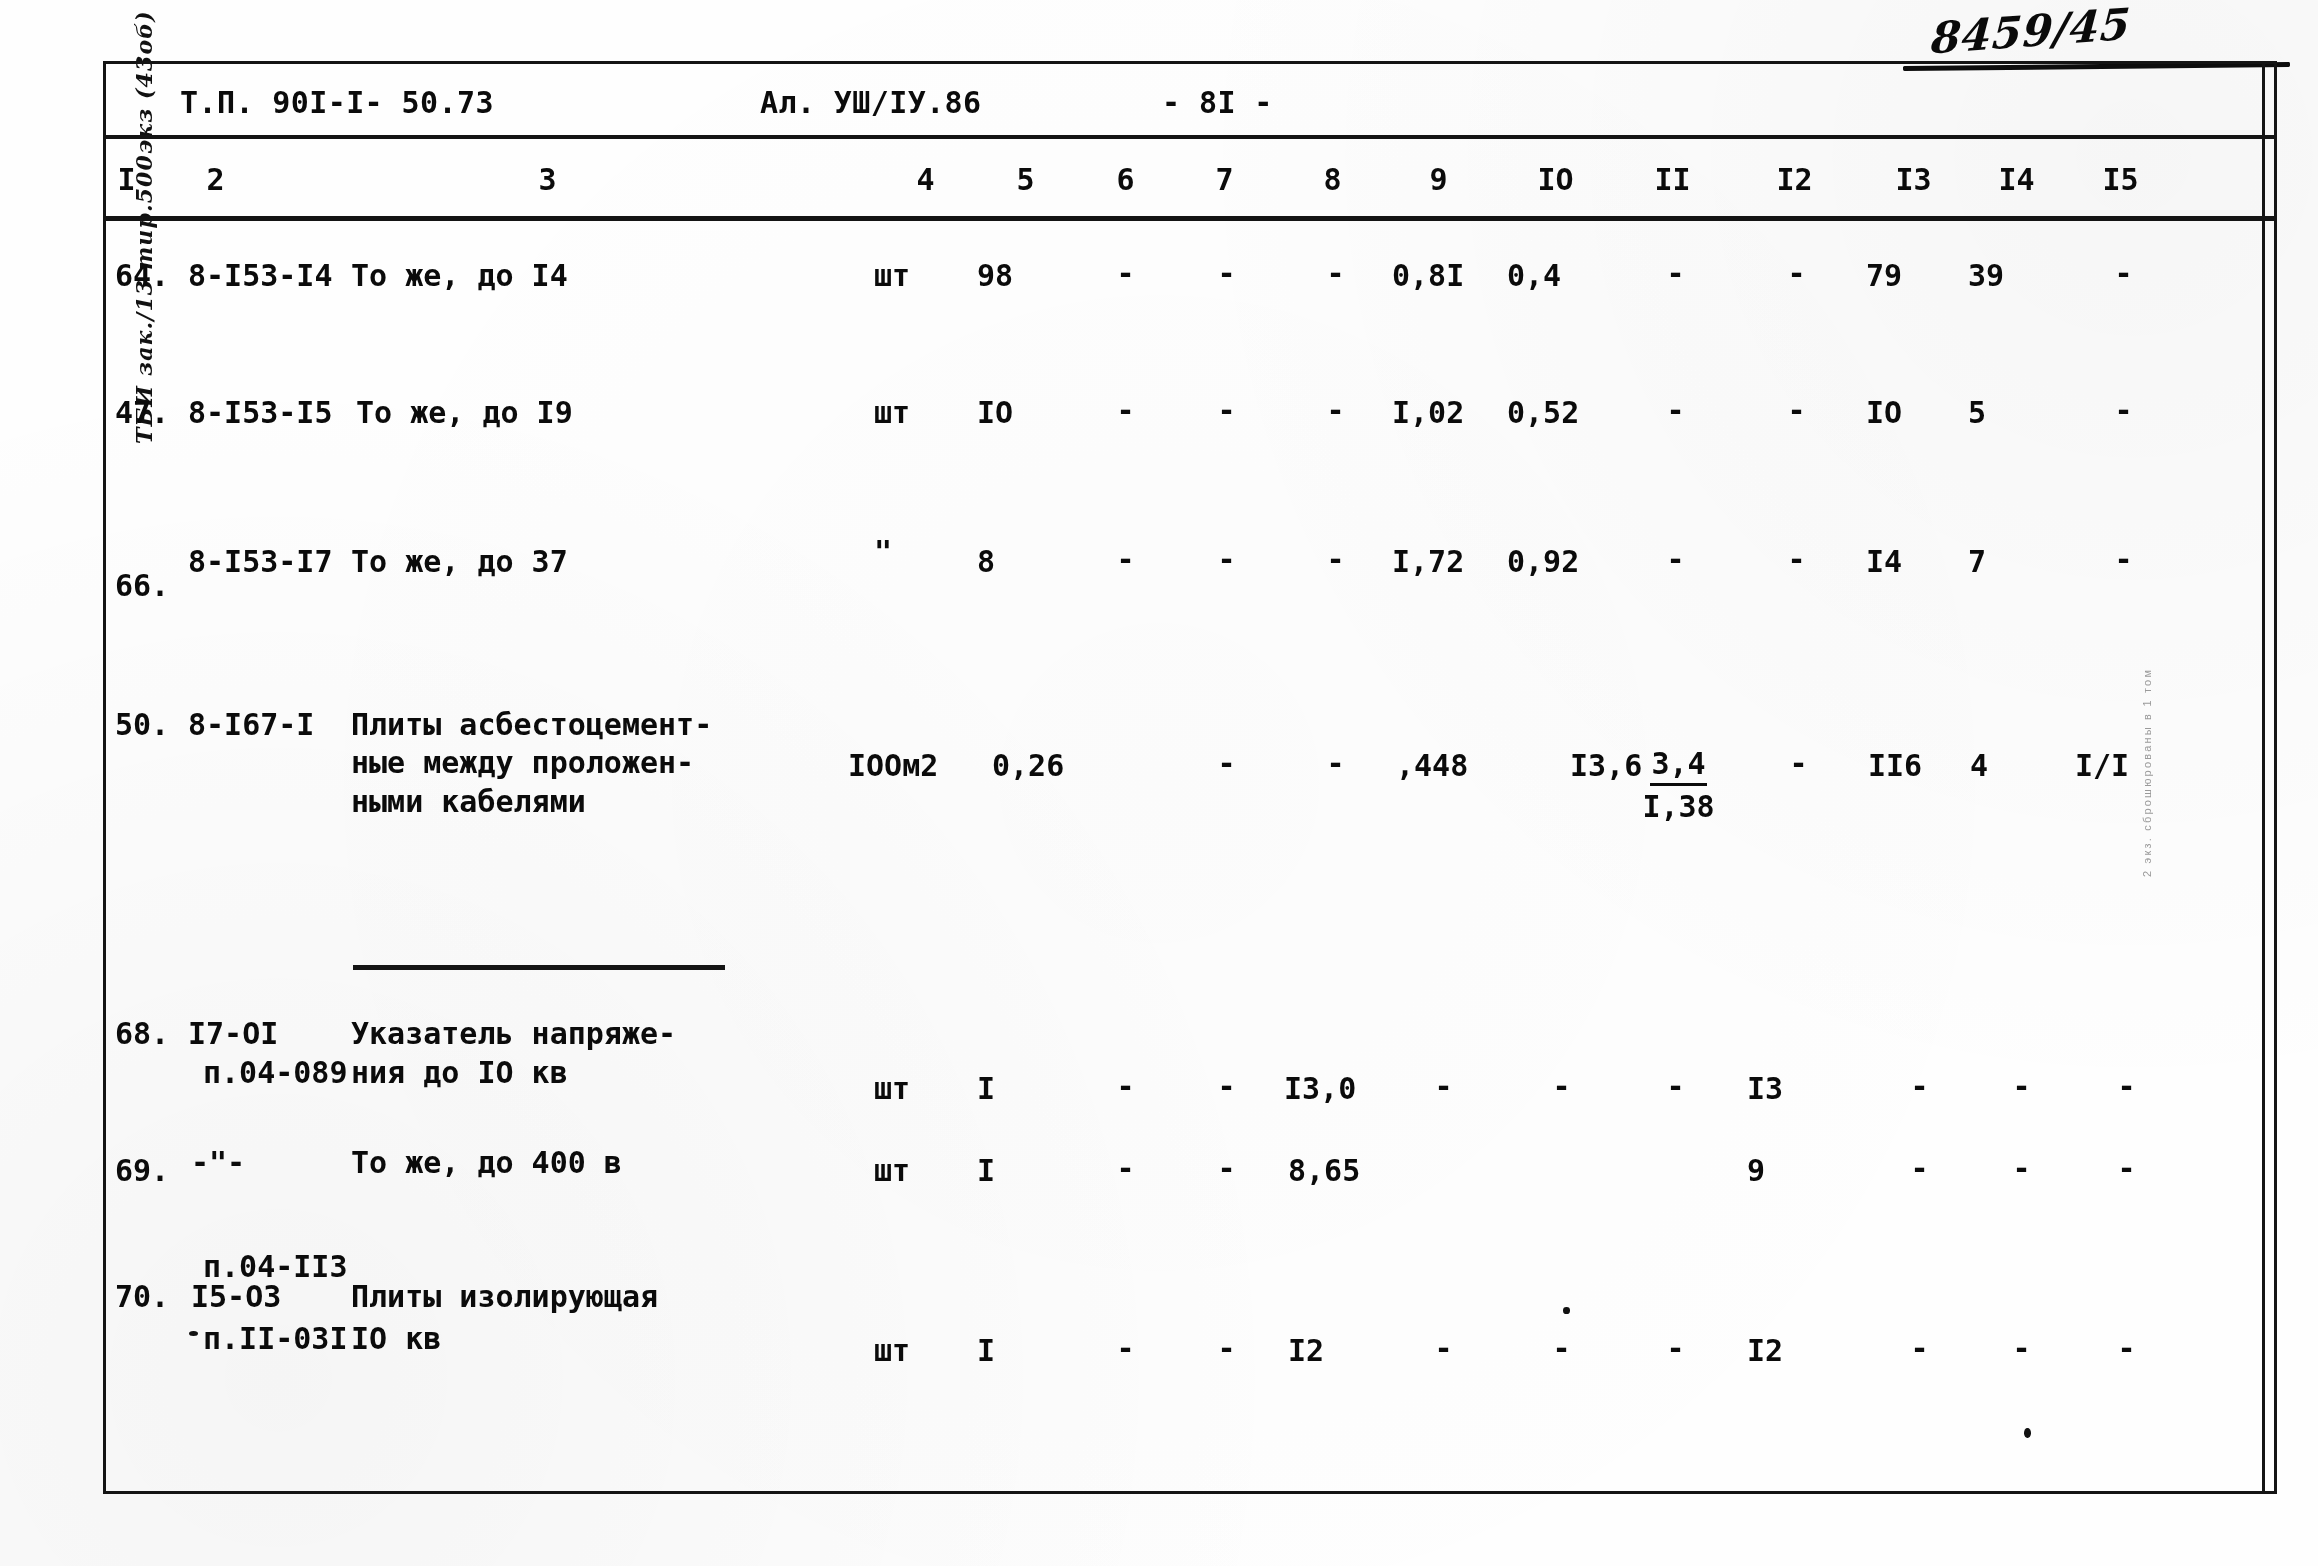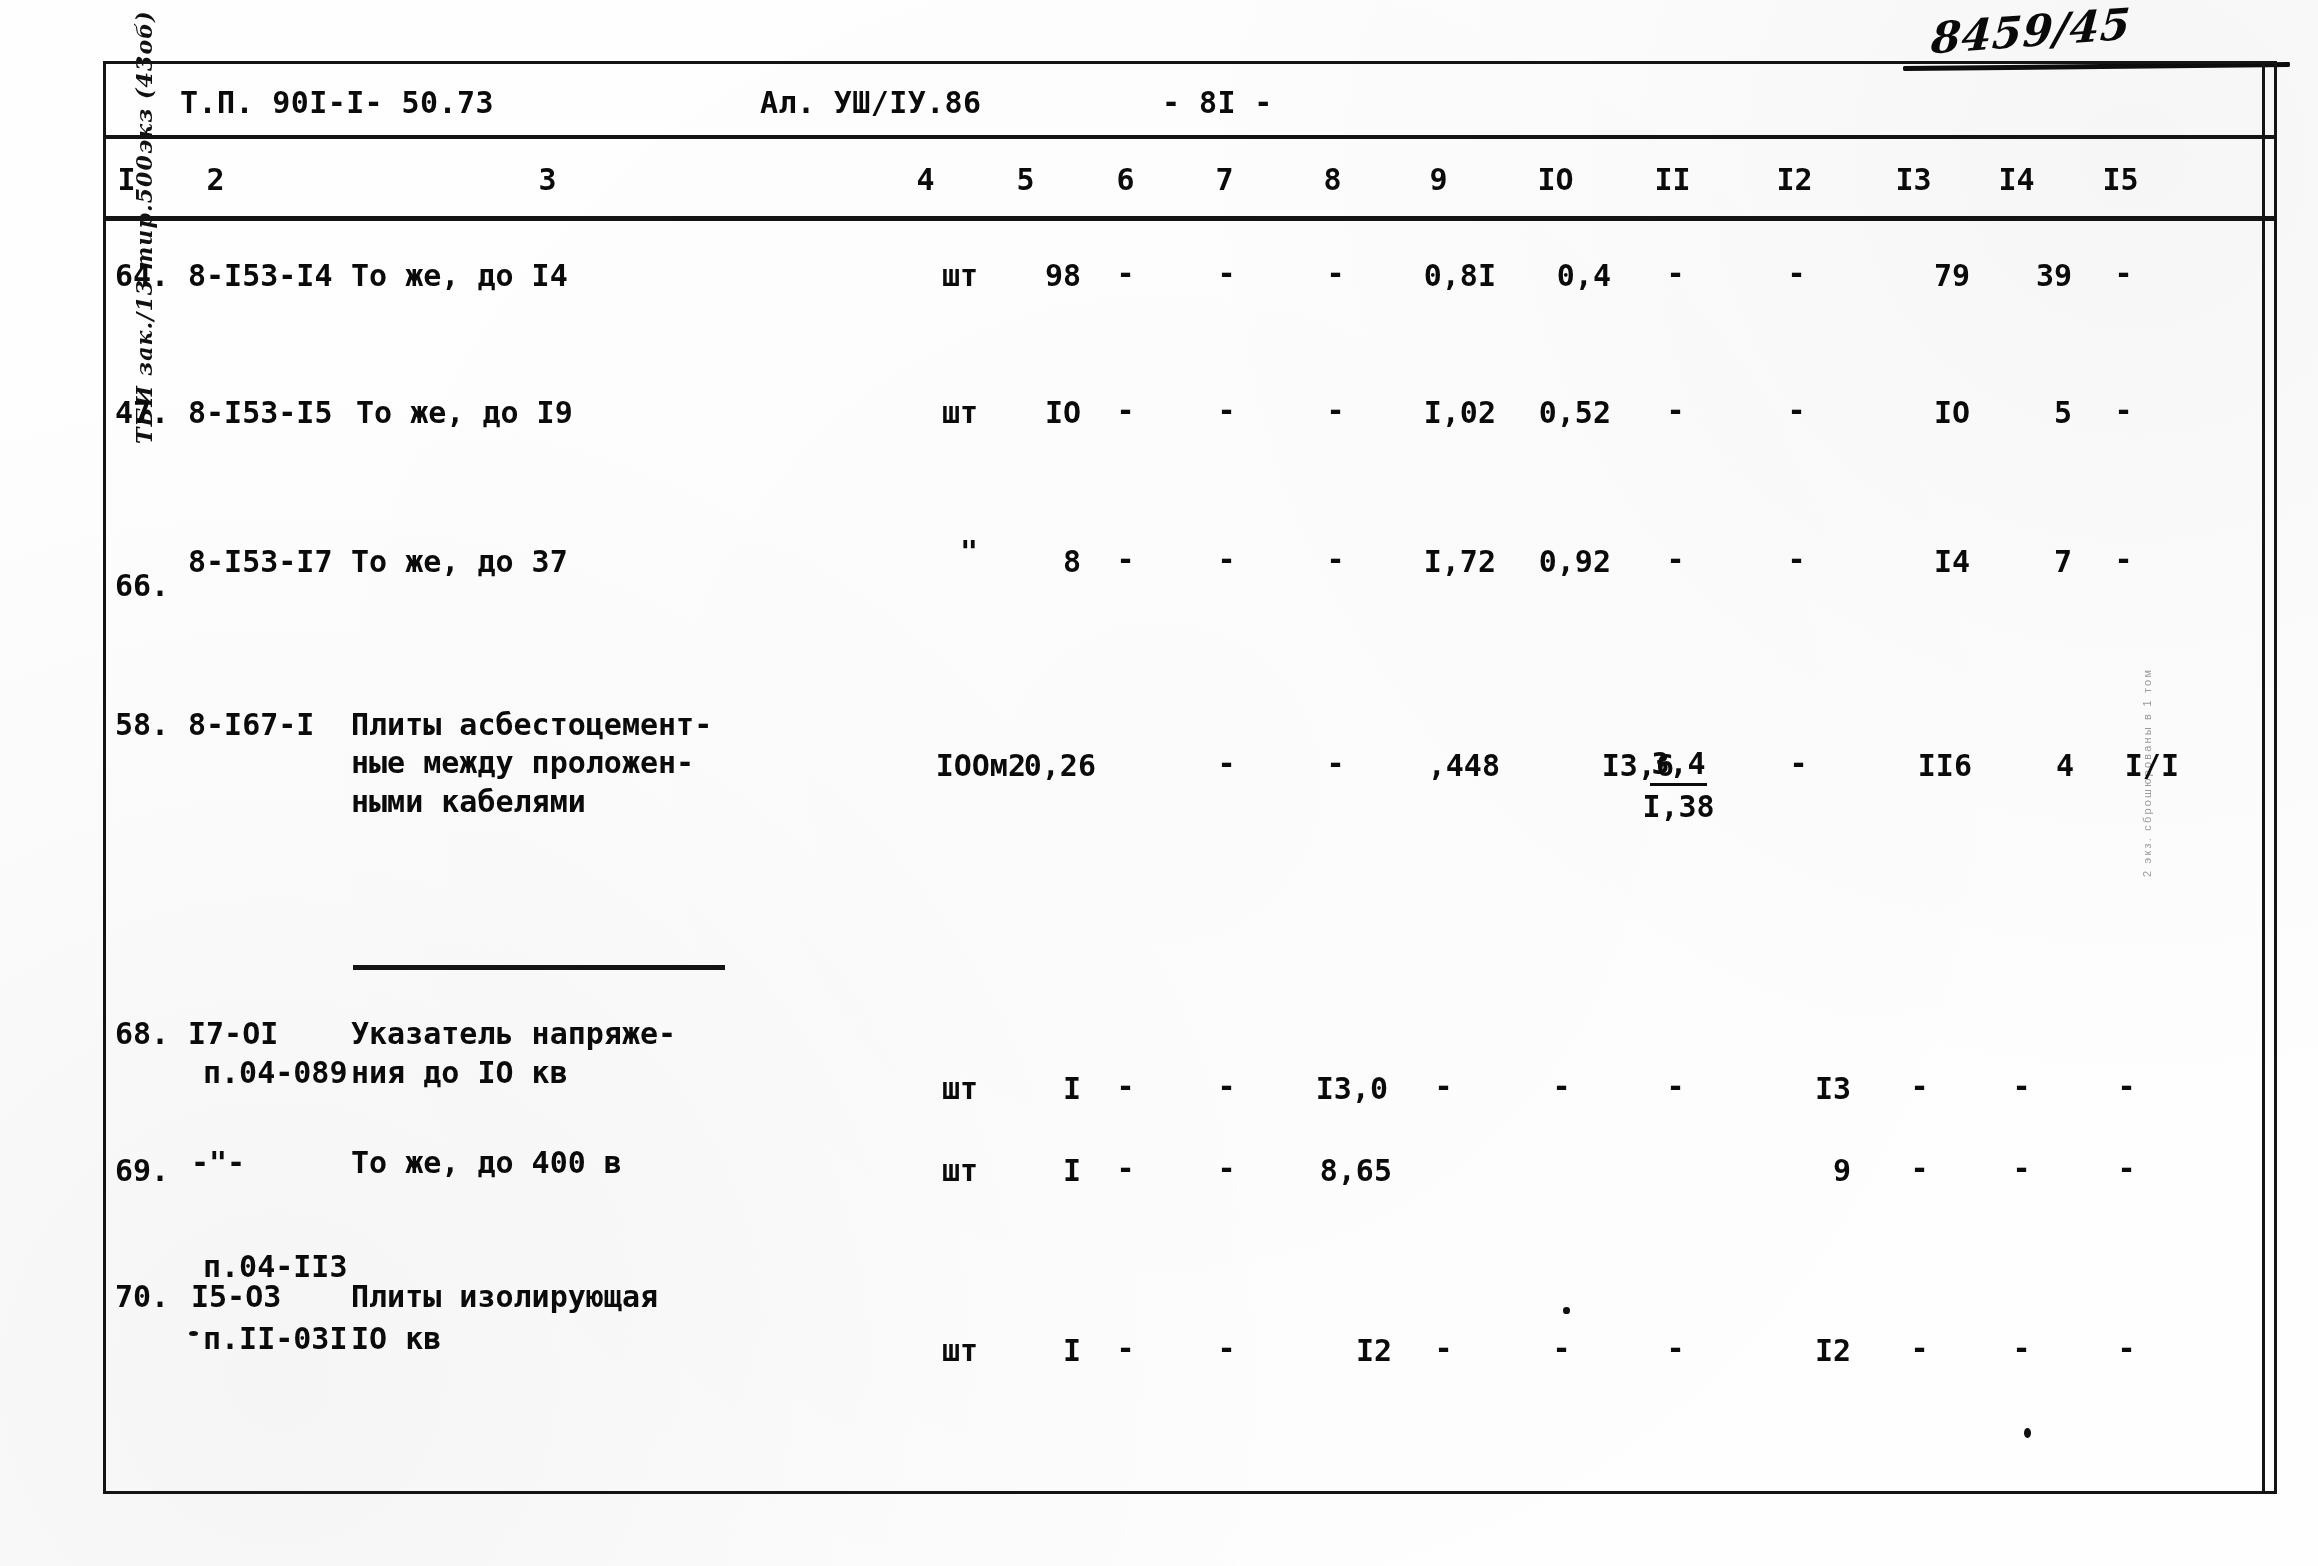--- a/index.html
+++ b/index.html
@@ -156,21 +156,21 @@
   .cell {
     position: absolute;
     font-family: "DejaVu Sans Mono", monospace;
     font-weight: 700;
     font-size: 30px;
     line-height: 39px;
     color: #0b0b0b;
     white-space: pre;
   }
   .cell.center {
-    text-align: right;
+    text-align: left;
     width: 104px;
     margin-left: -52px;
   }
   .cell.left { text-align: left; }
 
   .dash {
     position: absolute;
     font-family: "DejaVu Sans Mono", monospace;
     font-weight: 700;
     font-size: 30px;
@@ -317,21 +317,21 @@
       <div class="cell center" style="left:1338px; top:478px">I,72</div>
       <div class="cell center" style="left:1453px; top:478px">0,92</div>
       <div class="dash" style="left:1570px; top:478px">-</div>
       <div class="dash" style="left:1691px; top:478px">-</div>
       <div class="cell center" style="left:1812px; top:478px">I4</div>
       <div class="cell center" style="left:1914px; top:478px">7</div>
       <div class="dash" style="left:2018px; top:478px">-</div>
     </div>
 
     <div>
-      <div class="cell left" style="left:9px;  top:641px">58.</div>
+      <div class="cell left" style="left:9px;  top:641px">50.</div>
       <div class="cell left" style="left:82px; top:641px">8-I67-I</div>
       <div class="cell left" style="left:245px; top:641px">Плиты асбестоцемент-</div>
       <div class="cell left" style="left:245px; top:679px">ные между проложен-</div>
       <div class="cell left" style="left:245px; top:718px">ными кабелями</div>
       <div class="cell center" style="left:831px; top:682px; width:178px; margin-left:-89px">IOOм2</div>
       <div class="cell center" style="left:938px; top:682px">0,26</div>
       <div class="dash" style="left:1020px; top:682px"></div>
       <div class="dash" style="left:1121px; top:682px">-</div>
       <div class="dash" style="left:1230px; top:682px">-</div>
       <div class="cell center" style="left:1342px; top:682px">,448</div>

